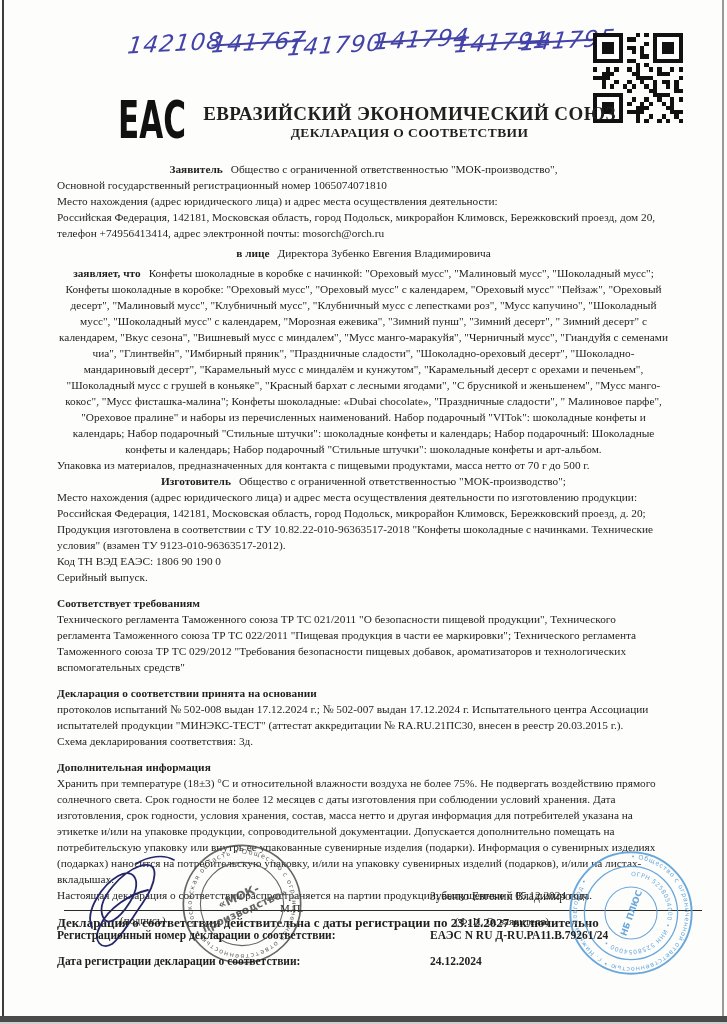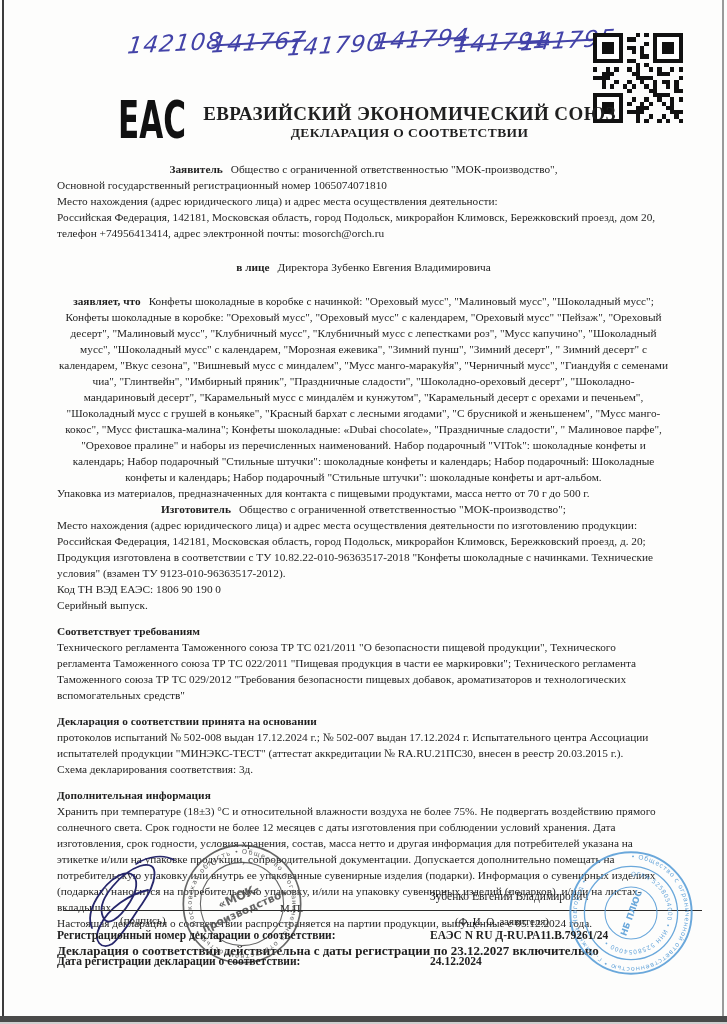--- a/index.html
+++ b/index.html
@@ -27,21 +27,21 @@
   .eac-logo svg text{font-family:"DejaVu Sans",sans-serif;font-weight:bold;}
   .titles{position:absolute;left:150px;right:58px;top:103px;text-align:center;}
   .title1{font-weight:bold;font-size:19px;letter-spacing:.4px;}
   .title2{font-weight:bold;font-size:13.5px;letter-spacing:.4px;}
 
   
   .content{position:absolute;left:57px;width:613px;top:161px;font-size:11.3px;line-height:16px;}
   .para{margin:0 0 0 0;text-align:center;}
   .lbl{font-weight:bold;margin-right:8px;}
   .pre{white-space:pre-line;}
-  .mt8{margin-top:18px;} .mt12{margin-top:12px;}
+  .mt8{margin-top:4px;} .mt12{margin-top:12px;}
   .sec-head{font-weight:bold;margin:10px 0 0 0;}
   .validity{font-weight:bold;font-size:13px;margin-top:12px;}
 
   
   .sig-zone{position:absolute;left:0;top:846px;width:727px;height:110px;font-size:11.3px;}
   .sig-svg{position:absolute;left:78px;top:4px;width:130px;height:104px;}
   .stamp-black{position:absolute;left:178px;top:-6px;width:128px;height:128px;opacity:.85;}
   .mp{position:absolute;left:280px;top:56px;font-size:11px;color:#2a2a2a;}
   .line-left{position:absolute;left:64px;top:64px;width:282px;border-bottom:1.4px solid #2b2b2b;}
   .line-right{position:absolute;left:336px;top:64px;width:366px;border-bottom:1.4px solid #2b2b2b;}

